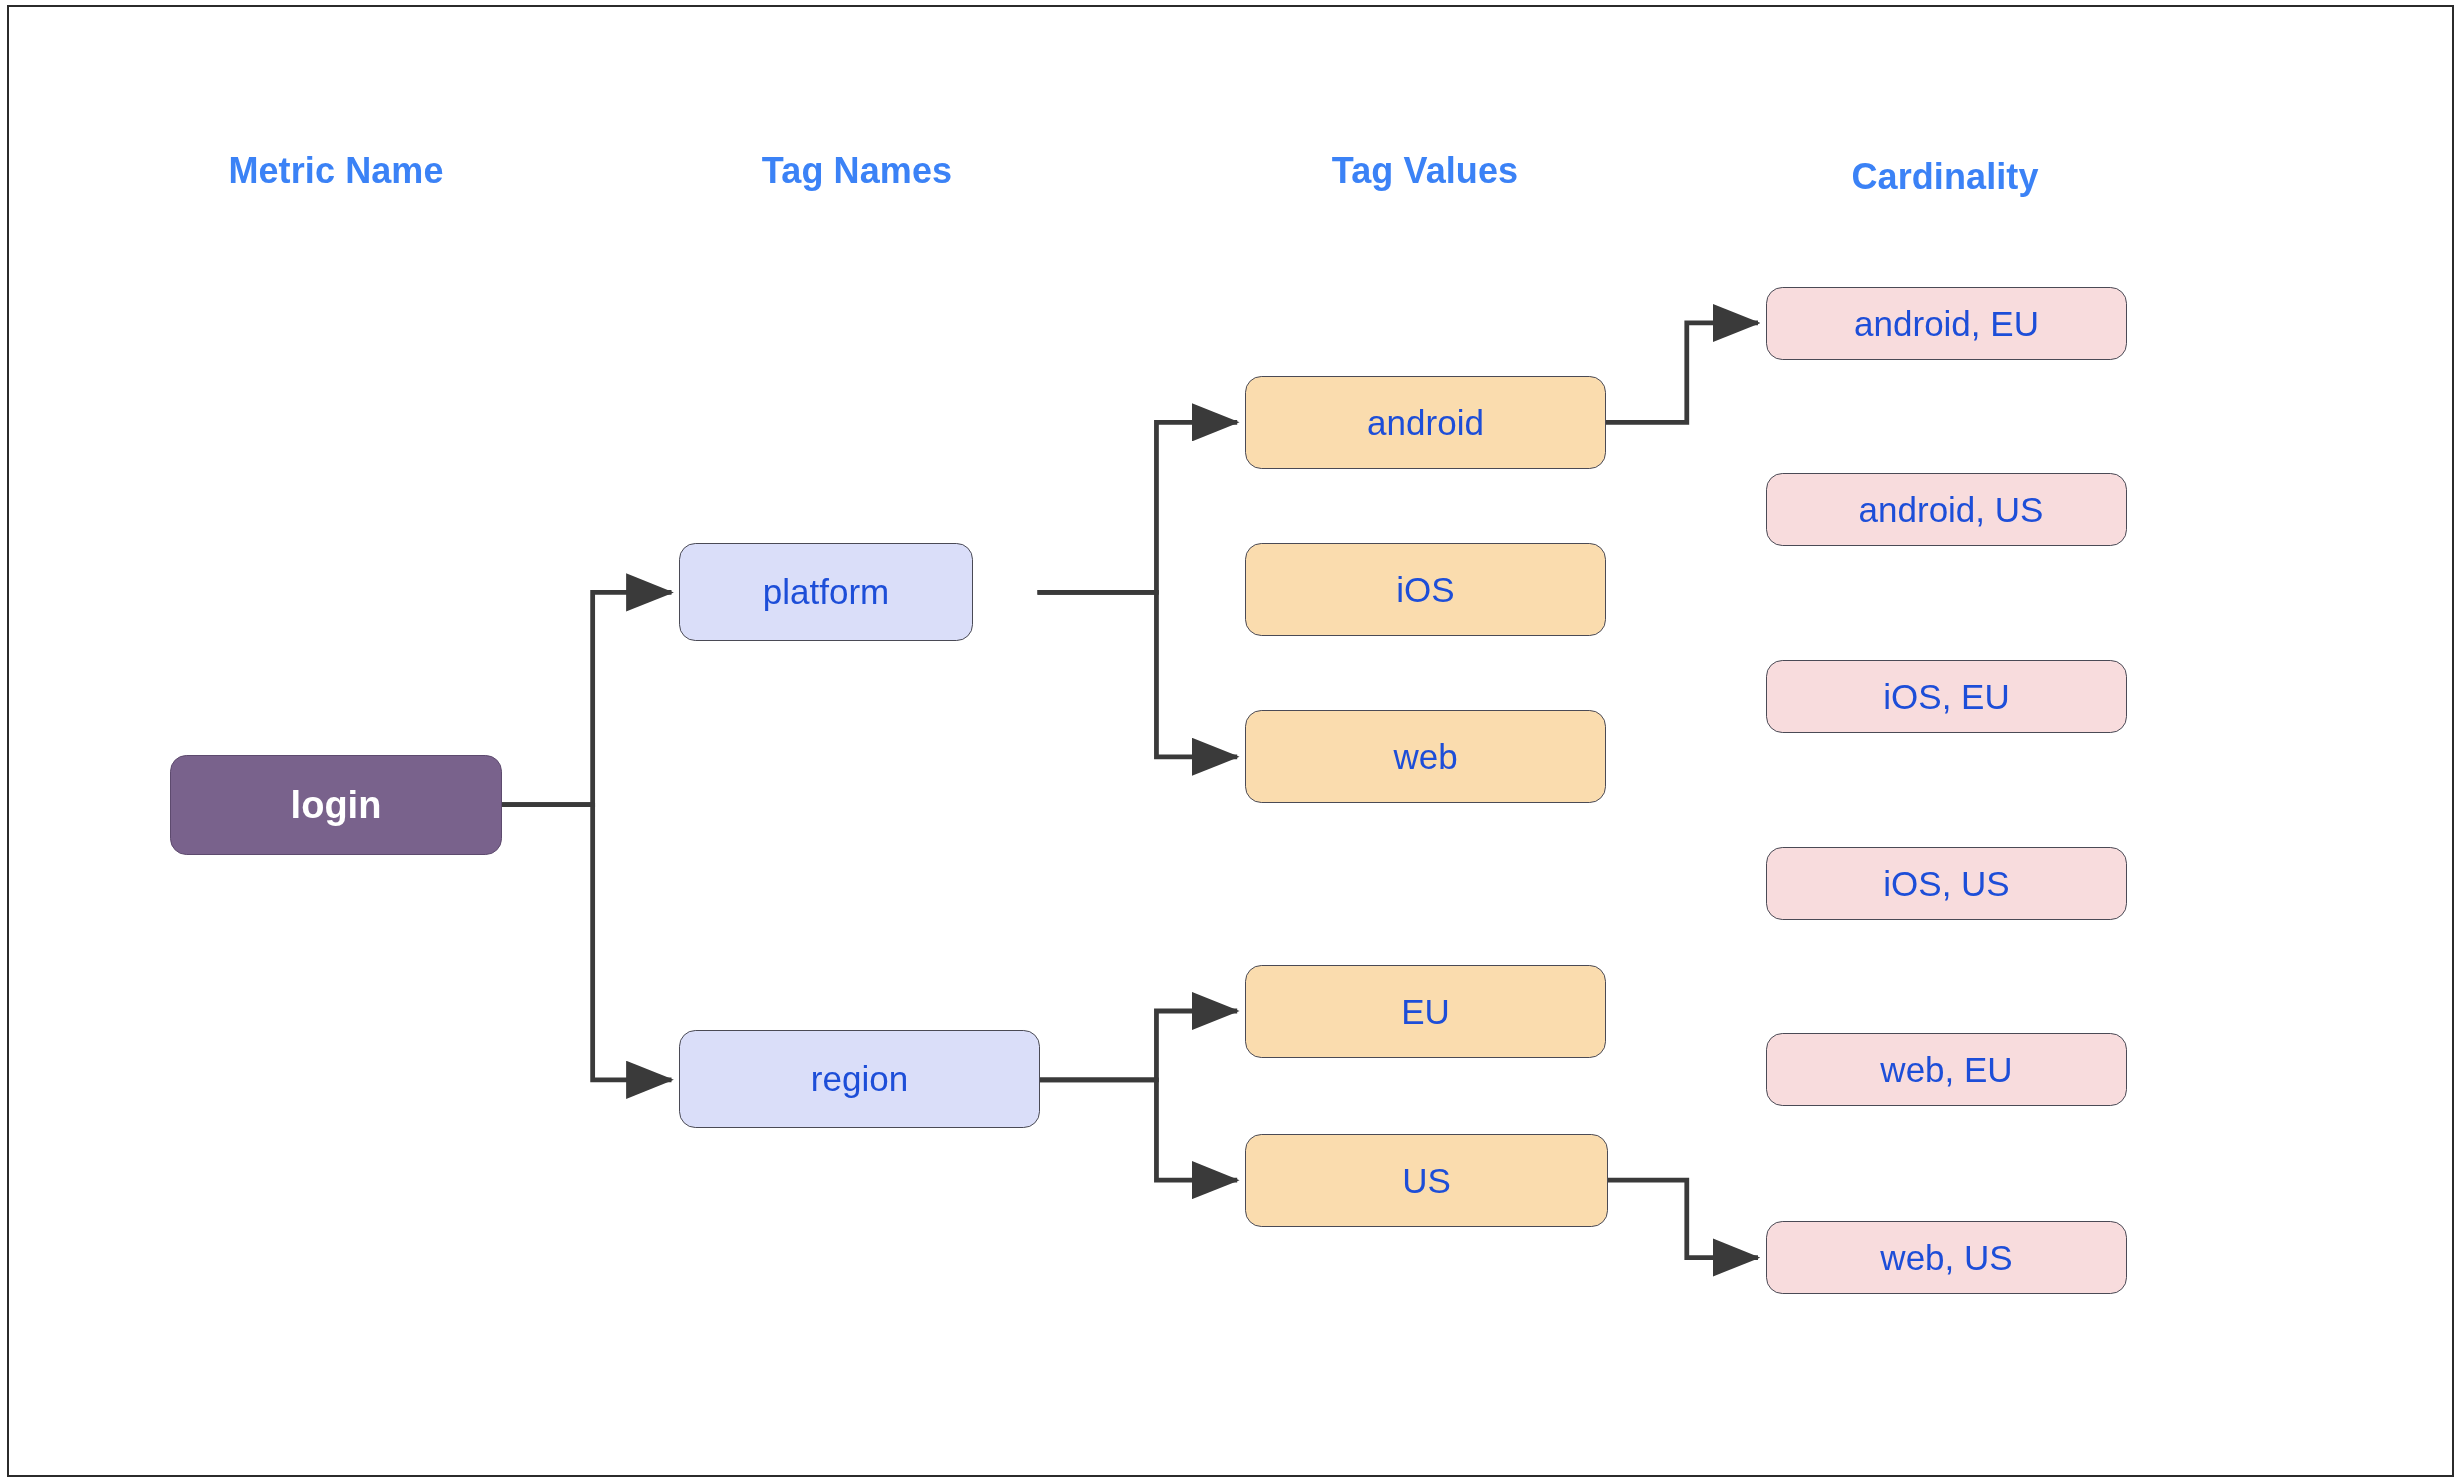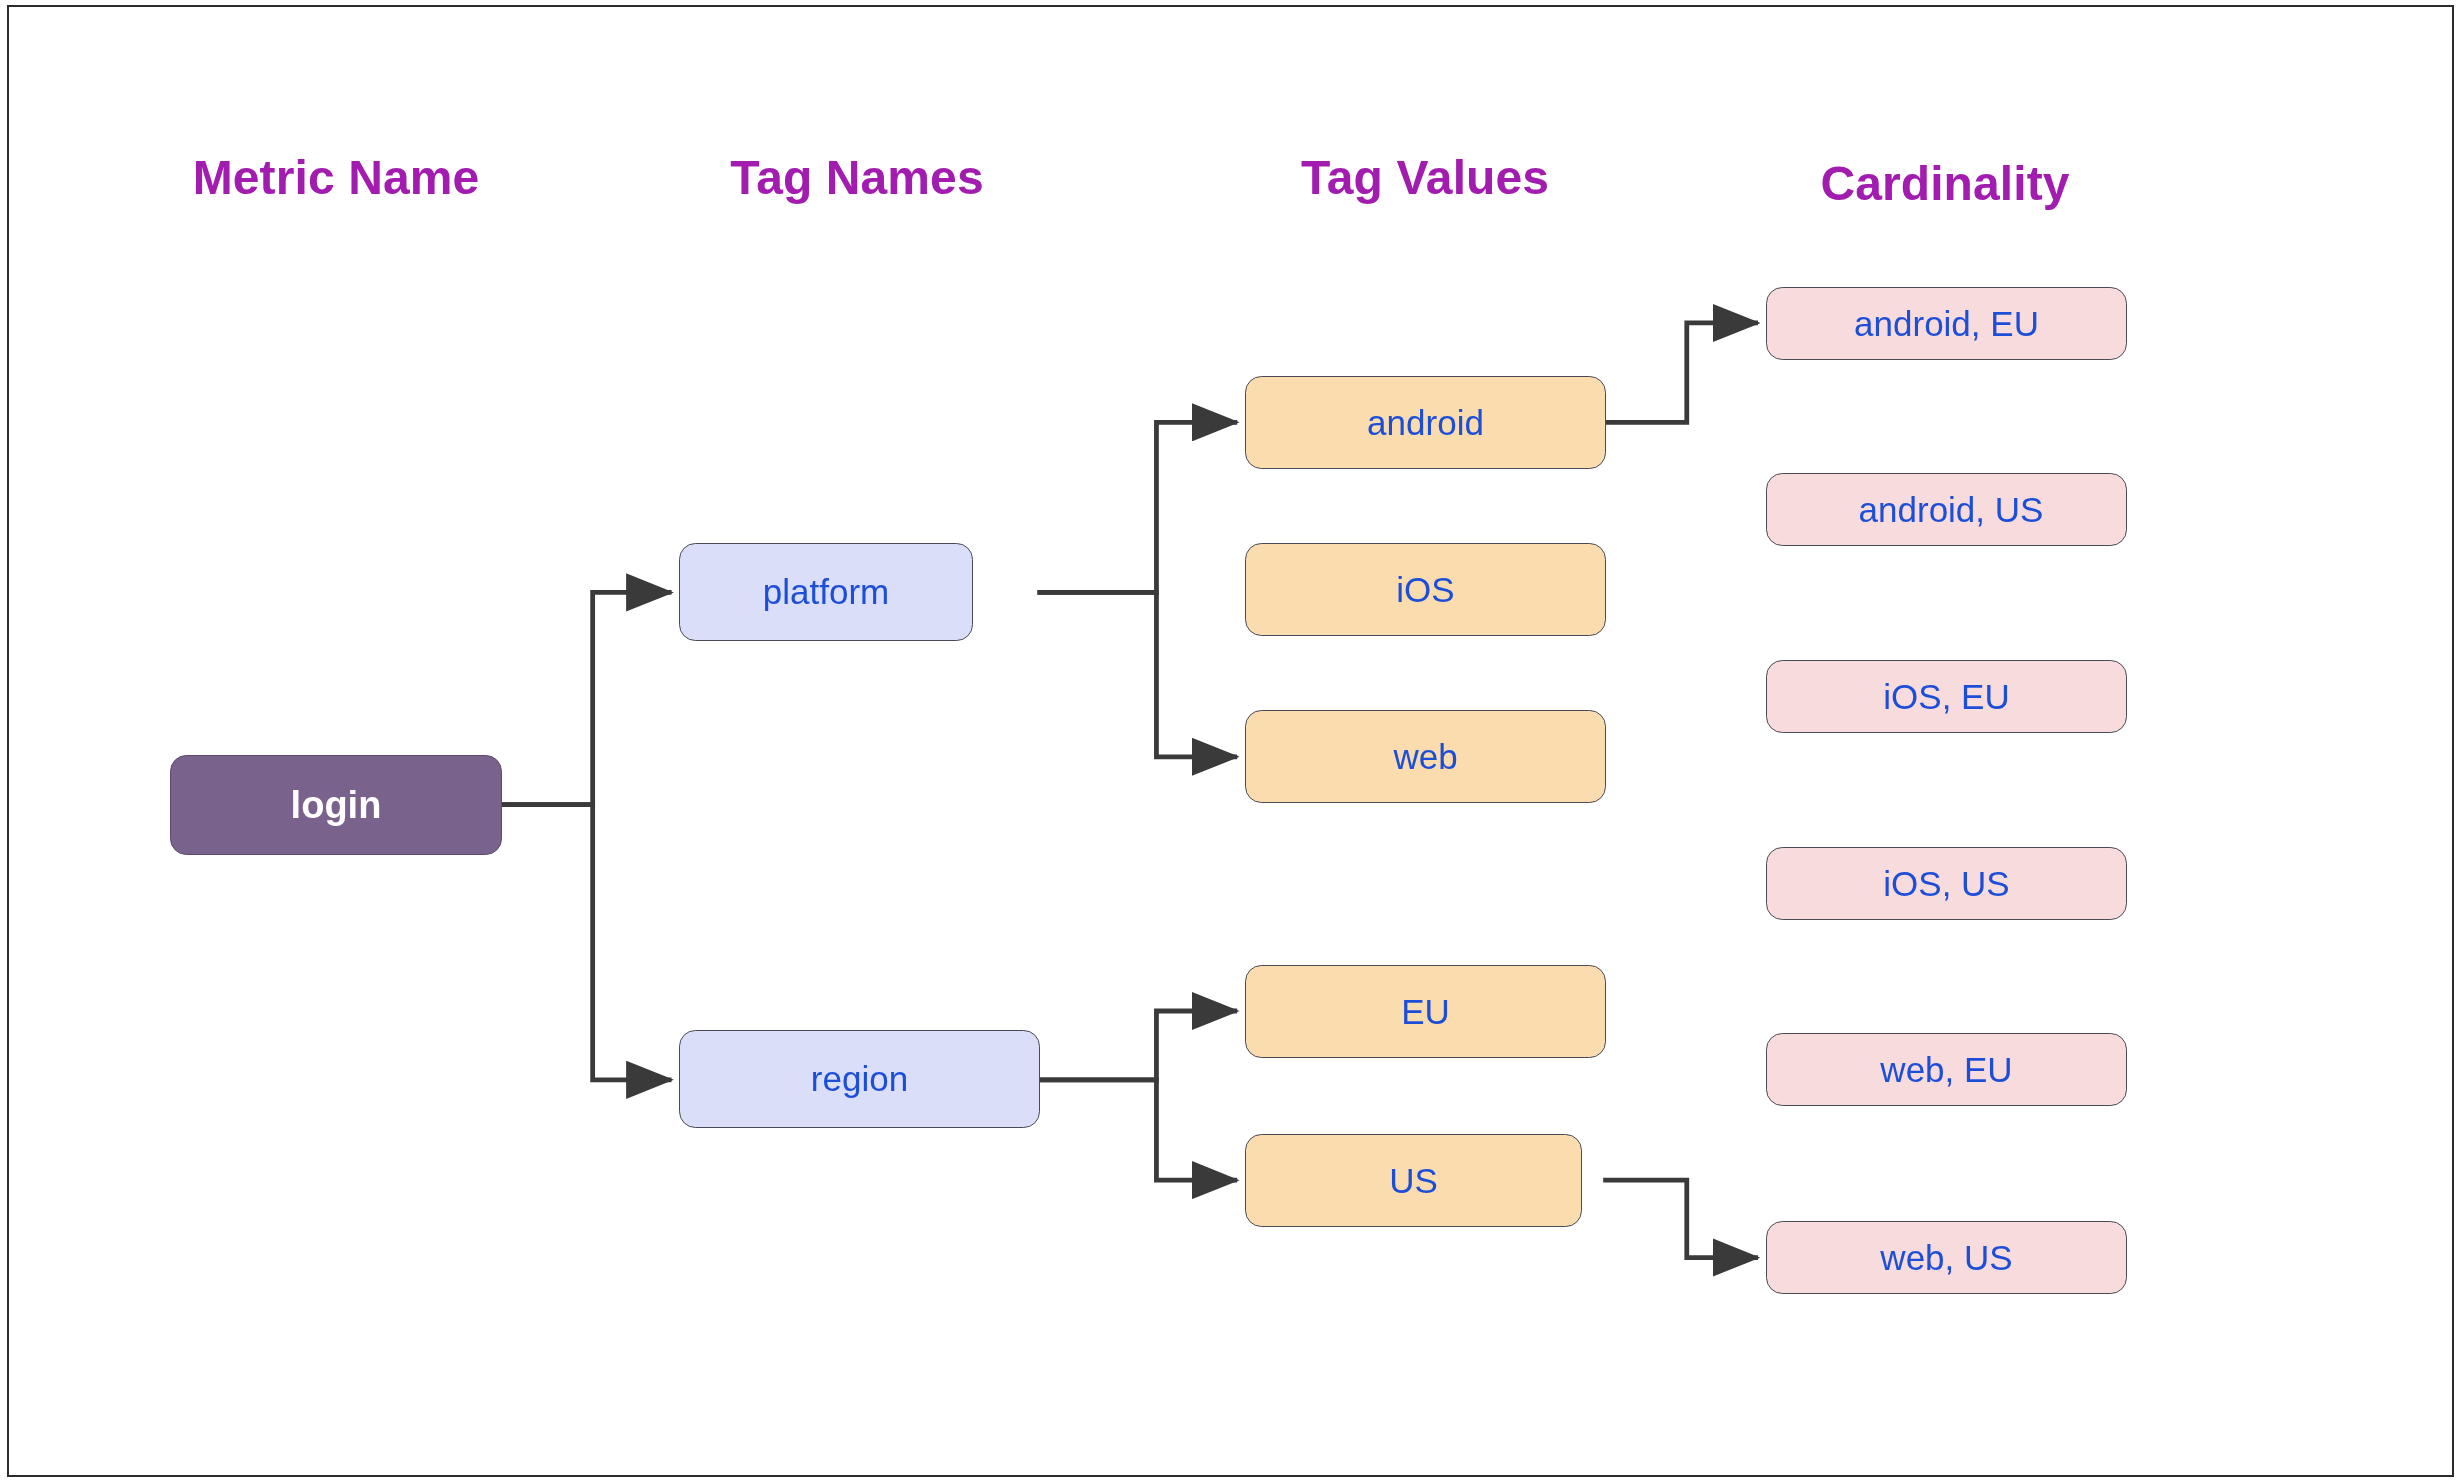--- a/index.html
+++ b/index.html
@@ -32,23 +32,23 @@
   }
   #edges {
     position: absolute;
     left: 0;
     top: 0;
     width: 2461px;
     height: 1484px;
   }
   .col-header {
     position: absolute;
-    font-size: 48px;
+    font-size: 36px;
     font-weight: bold;
-    color: #a21caf;
+    color: #3b82f6;
     white-space: nowrap;
     transform: translateX(-50%);
     letter-spacing: 0.1px;
   }
   .node {
     position: absolute;
     box-sizing: border-box;
     border-radius: 16.3px;
     border: 1.9px solid #41414a;
     display: flex;
@@ -113,21 +113,21 @@
 
   <div class="node root" style="left:170px; top:755px; width:332px; height:100px;text-align:center;">login</div>
 
   <div class="node tagname" style="left:679px; top:543px; width:294px; height:98px;">platform</div>
   <div class="node tagname" style="left:679px; top:1030px; width:361px; height:98px;">region</div>
 
   <div class="node tagvalue" style="left:1245px; top:376px; width:361px; height:93px;">android</div>
   <div class="node tagvalue" style="left:1245px; top:543px; width:361px; height:93px;text-align:center;">iOS</div>
   <div class="node tagvalue" style="left:1245px; top:710px; width:361px; height:93px;">web</div>
   <div class="node tagvalue" style="left:1245px; top:965px; width:361px; height:93px;">EU</div>
-  <div class="node tagvalue" style="left:1245px; top:1134px; width:337px; height:93px;">US</div>
+  <div class="node tagvalue" style="left:1245px; top:1134px; width:363px; height:93px;">US</div>
 
   <div class="node cardinality" style="left:1766px; top:287px; width:361px; height:73px;">android, EU</div>
   <div class="node cardinality" style="left:1766px; top:473px; width:361px; height:73px;padding-left:9px;">android, US</div>
   <div class="node cardinality" style="left:1766px; top:660px; width:361px; height:73px;">iOS, EU</div>
   <div class="node cardinality" style="left:1766px; top:1033px; width:361px; height:73px;">web, EU</div>
   <div class="node cardinality" style="left:1766px; top:847px; width:361px; height:73px;">iOS, US</div>
   <div class="node cardinality" style="left:1766px; top:1221px; width:361px; height:73px;">web, US</div>
 
 </div>
 

